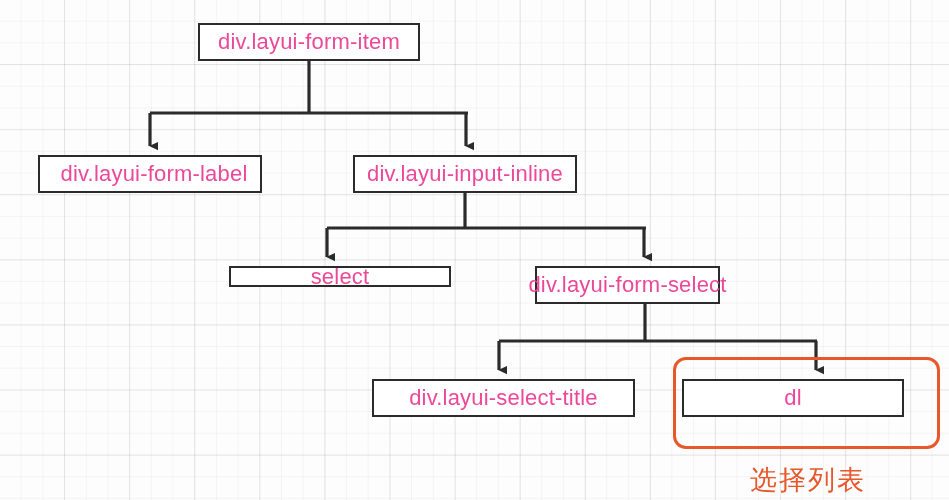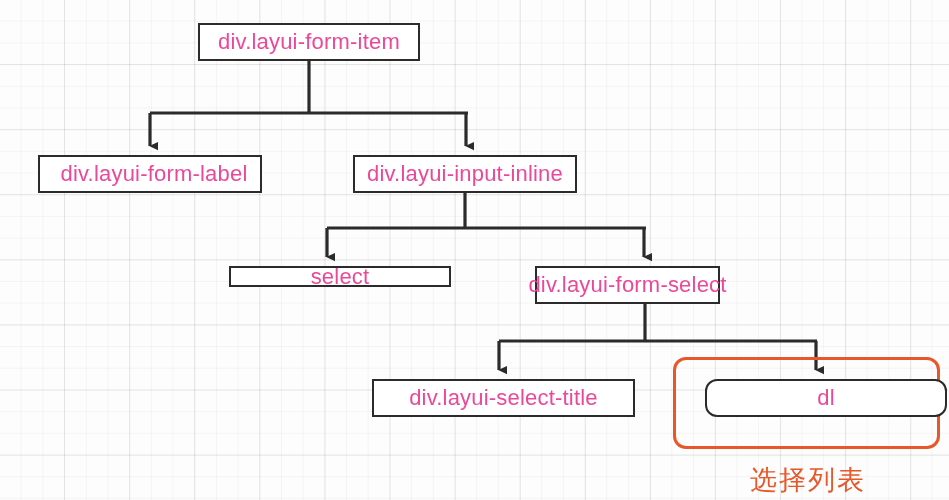--- a/index.html
+++ b/index.html
@@ -110,19 +110,19 @@
   </div>
 
   <div class="node" style="left:535px;top:266px;width:185px;height:38px;">
     <span>div.layui-form-select</span>
   </div>
 
   <div class="node" style="left:372px;top:379px;width:263px;height:38px;">
     <span>div.layui-select-title</span>
   </div>
 
-  <div class="node" style="left:705px;top:379px;width:242px;height:38px;border-radius:12px;">
+  <div class="node" style="left:682px;top:379px;width:222px;height:38px;">
     <span>dl</span>
   </div>
 
   <div class="caption" style="left:750px;top:462px;">选择列表</div>
 
 </div>
 
 </body></html>

